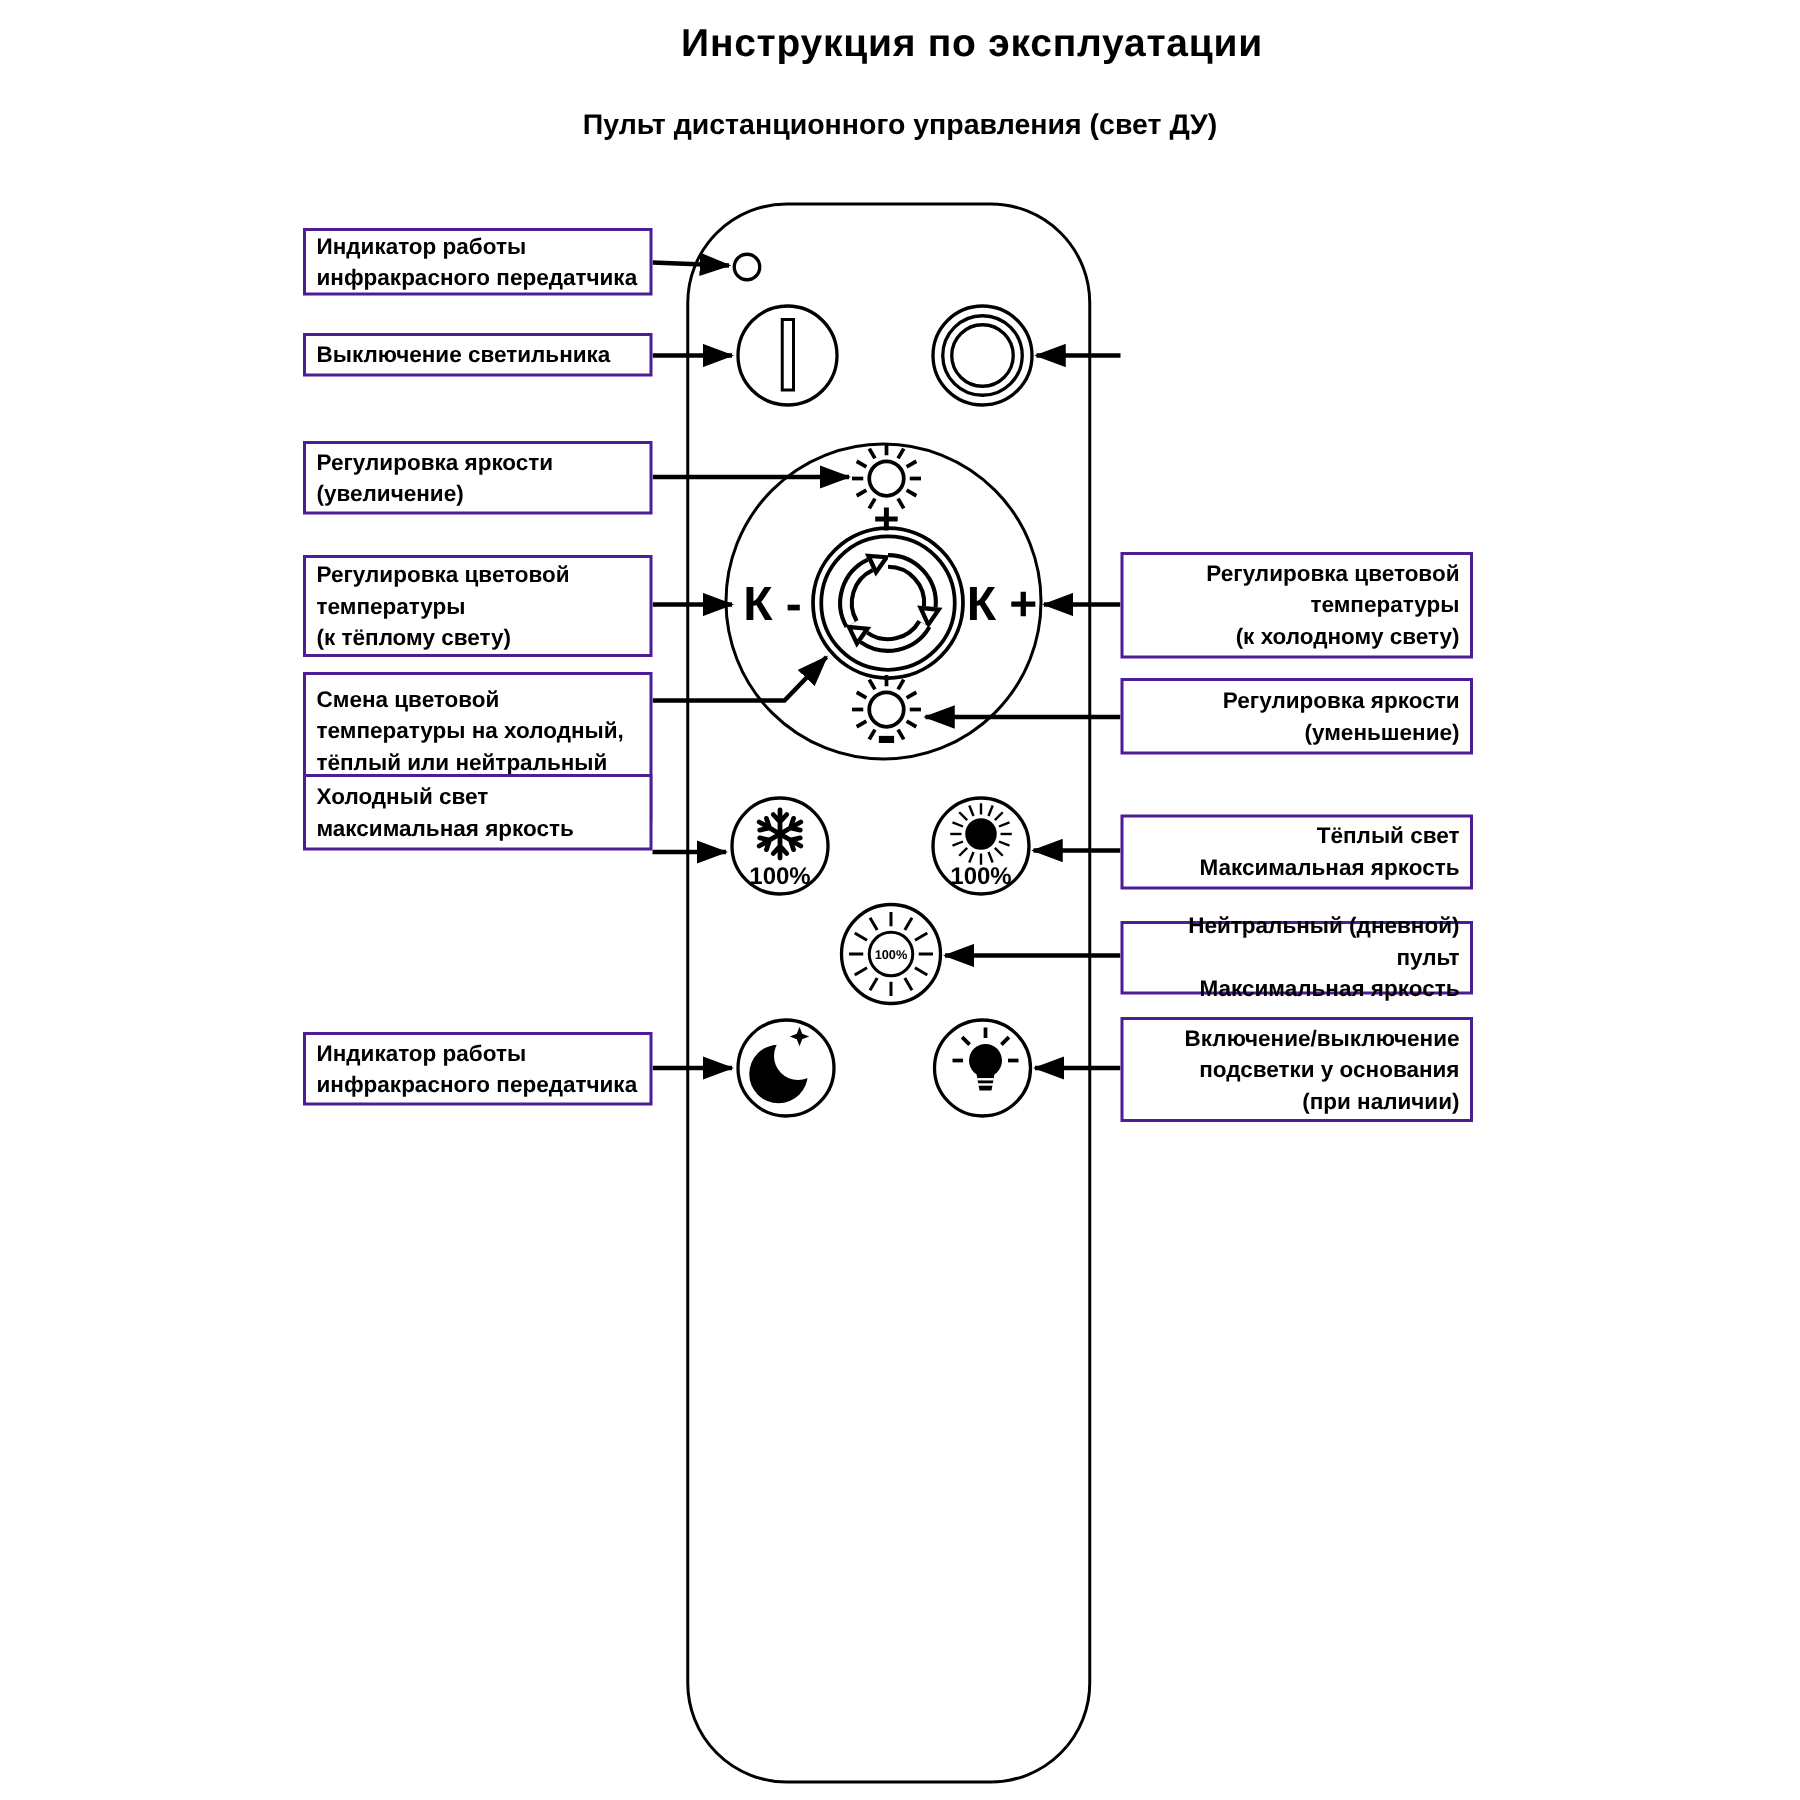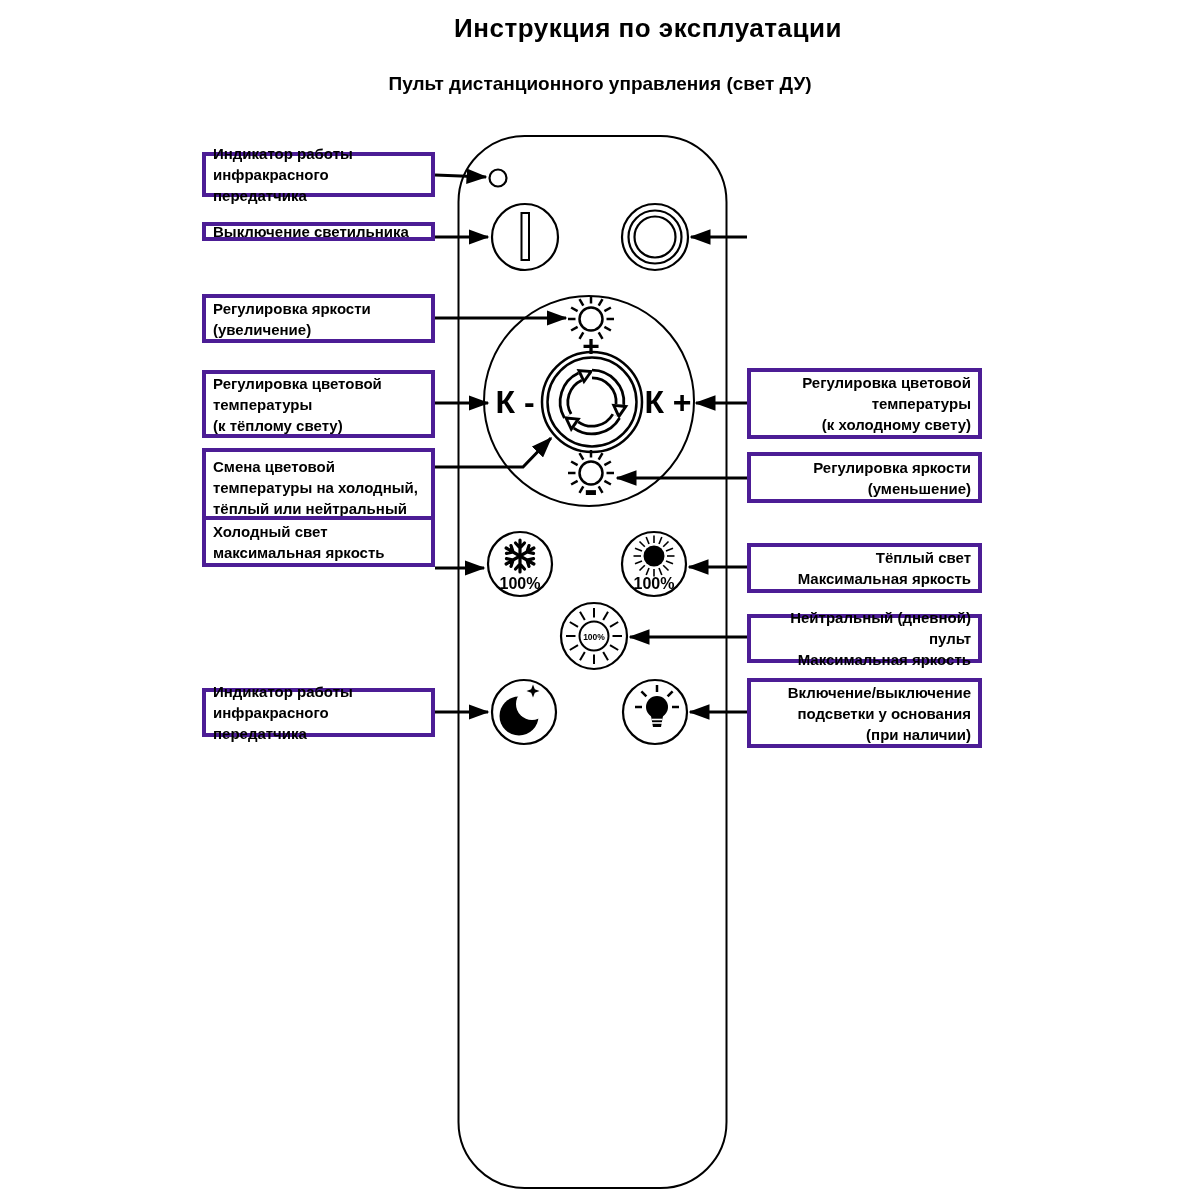--- a/index.html
+++ b/index.html
@@ -2,21 +2,21 @@
 <html><head>
 <meta charset="utf-8">
 <style>
   html,body{margin:0;padding:0;background:#ffffff;}
   .page{position:relative;width:1200px;height:1200px;background:#ffffff;
         font-family:"Liberation Sans", sans-serif;color:#000;overflow:hidden;}
   .title{position:absolute;left:0;top:13px;width:100%;text-align:center;
          font-size:26px;font-weight:bold;letter-spacing:.5px;margin-left:48px;}
   .subtitle{position:absolute;left:0;top:73px;width:100%;text-align:center;
          font-size:19px;font-weight:bold;}
-  .label-box{position:absolute;border:4px solid #4c1d95;box-sizing:border-box;
+  .label-box{position:absolute;border:2px solid #4c1d95;box-sizing:border-box;
          font-size:15px;font-weight:bold;line-height:21px;white-space:pre-line;
          display:flex;align-items:center;padding:2px 7px;background:#fff;}
   .left-box{left:202px;width:233px;justify-content:flex-start;text-align:left;}
   .right-box{left:747px;width:235px;justify-content:flex-end;text-align:right;}
   svg{position:absolute;left:0;top:0;}
   svg text{font-family:"Liberation Sans", sans-serif;font-weight:bold;fill:#000;}
   .arrow{stroke:#000;stroke-width:3;fill:none;marker-end:url(#ah);}
   .ln{stroke:#000;fill:none;}
 </style>
 </head>
@@ -206,21 +206,21 @@
       <line class="arrow" x1="747" y1="403" x2="696" y2="403"></line>
       <line class="arrow" x1="747" y1="478" x2="617" y2="478"></line>
       <line class="arrow" x1="747" y1="567" x2="689" y2="567"></line>
       <line class="arrow" x1="747" y1="637" x2="630" y2="637"></line>
       <line class="arrow" x1="747" y1="712" x2="690" y2="712"></line>
     </g>
   </svg>
 
   <div class="label-box left-box" style="top:152px;height:45px">Индикатор работы
 инфракрасного передатчика</div>
-  <div class="label-box left-box" style="top:222px;height:19px">Выключение светильника</div>
+  <div class="label-box left-box" style="top:222px;height:29px">Выключение светильника</div>
   <div class="label-box left-box" style="top:294px;height:49px">Регулировка яркости
 (увеличение)</div>
   <div class="label-box left-box" style="top:370px;height:68px">Регулировка цветовой
 температуры
 (к тёплому свету)</div>
   <div class="label-box left-box" style="top:448px;height:99px">Смена цветовой
 температуры на холодный,
 тёплый или нейтральный
 (дневной) свет</div>
   <div class="label-box left-box" style="top:516px;height:51px">Холодный свет

